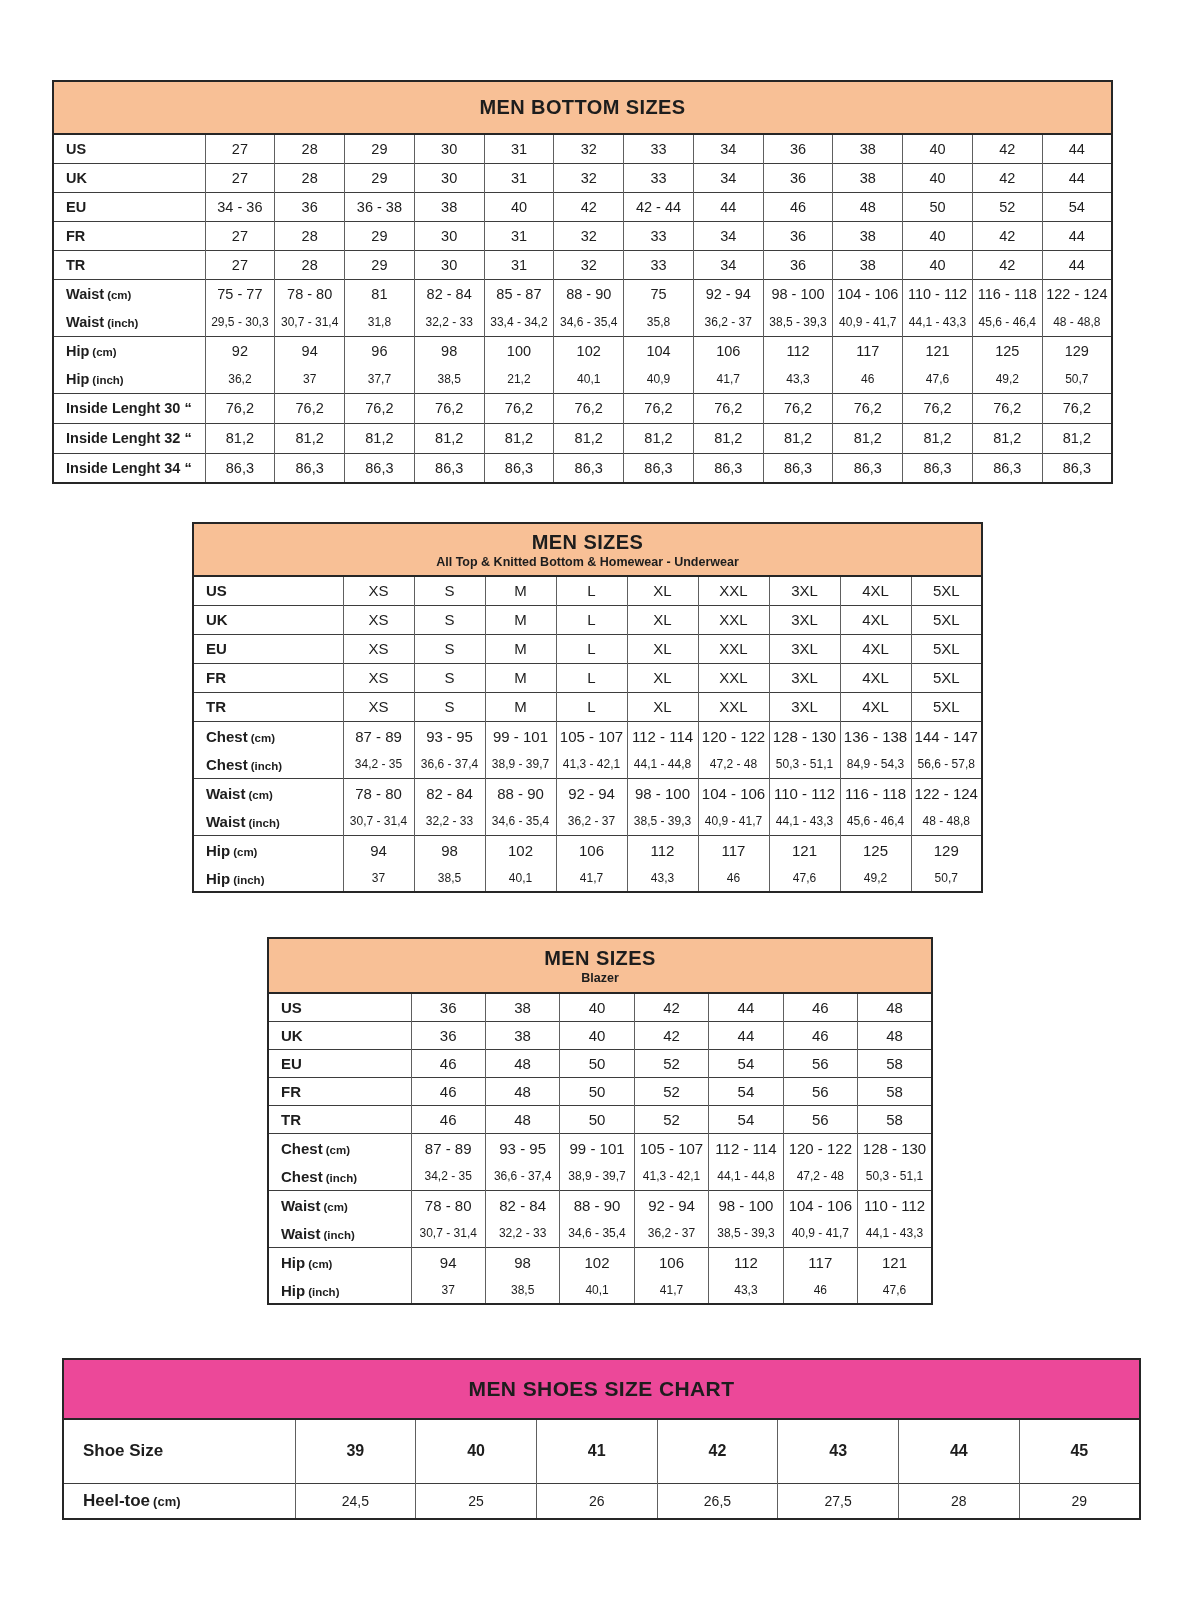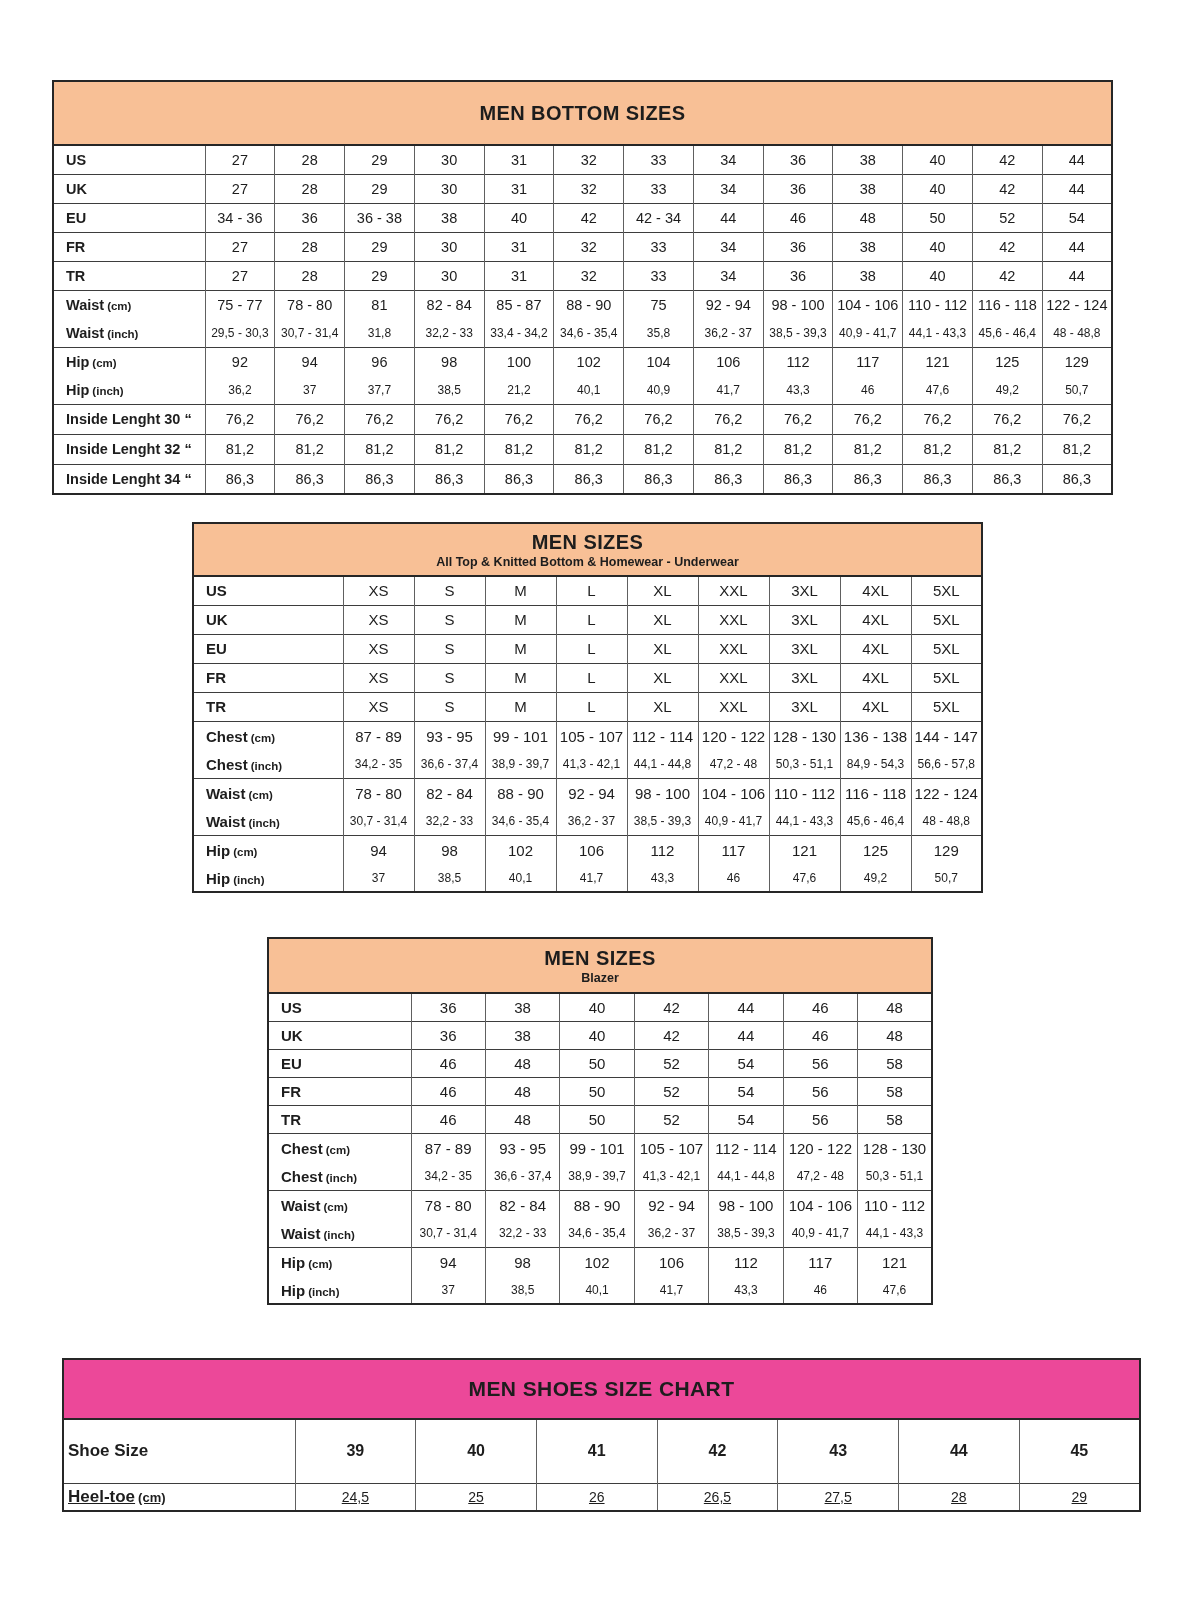--- a/index.html
+++ b/index.html
@@ -21,21 +21,21 @@
     width: 100%;
     border-collapse: collapse;
     table-layout: fixed;
     border: 2px solid #262626;
   }
   thead th.title-cell {
     border-bottom: 2px solid #262626;
     text-align: center;
     vertical-align: middle;
   }
-  #t1 .title-cell { height: 64px; }
+  #t1 .title-cell { height: 53px; }
   #t2 .title-cell { height: 53px; }
   #t3 .title-cell { height: 55px; }
   #t4 .title-cell { height: 60px; }
 
   .tbl-title { font-size: 20px; font-weight: bold; letter-spacing: 0.4px; }
   #t4 .tbl-title { font-size: 21px; }
   .tbl-subtitle { font-size: 12.5px; font-weight: bold; margin-top: 1px; }
 
   tbody { border-top: 1.5px solid #3d3d3d; }
   td {
@@ -61,23 +61,23 @@
   .k-measure-cm td { height: 30px; }
   .k-measure-inch td { height: 27px; }
   .k-measure-inch td:not(.label-cell) { font-size: 12px; }
   .k-inside td { height: 30px; }
   #t1 td:not(.label-cell) { font-size: 14.5px; }
   #t1 .k-measure-inch td:not(.label-cell) { font-size: 12px; }
   #t1 td.label-cell { font-size: 14.5px; }
 
   .k-shoe td { height: 64px; }
   .k-shoe td:not(.label-cell) { font-size: 16px; font-weight: bold; }
-  .k-heel td { height: 28px; text-decoration: underline; }
+  .k-heel td { height: 36px; }
   .k-heel td:not(.label-cell) { font-size: 14px; }
-  #t4 td.label-cell { font-size: 17px; padding-left: 4px; }
+  #t4 td.label-cell { font-size: 17px; padding-left: 19px; }
   #t4 .unit { font-size: 13px; }
 </style>
 </head>
 <body>
 
 <div class="page">
   <section class="size-table" id="t1">
       <table>
         <colgroup>
           <col style="width: 152px;">
@@ -140,21 +140,21 @@
         </tbody>
         <tbody>
           <tr class="k-conversion">
             <td class="label-cell"><span>EU</span></td>
             <td>34 - 36</td>
             <td>36</td>
             <td>36 - 38</td>
             <td>38</td>
             <td>40</td>
             <td>42</td>
-            <td>42 - 34</td>
+            <td>42 - 44</td>
             <td>44</td>
             <td>46</td>
             <td>48</td>
             <td>50</td>
             <td>52</td>
             <td>54</td>
           </tr>
         </tbody>
         <tbody>
           <tr class="k-conversion">

